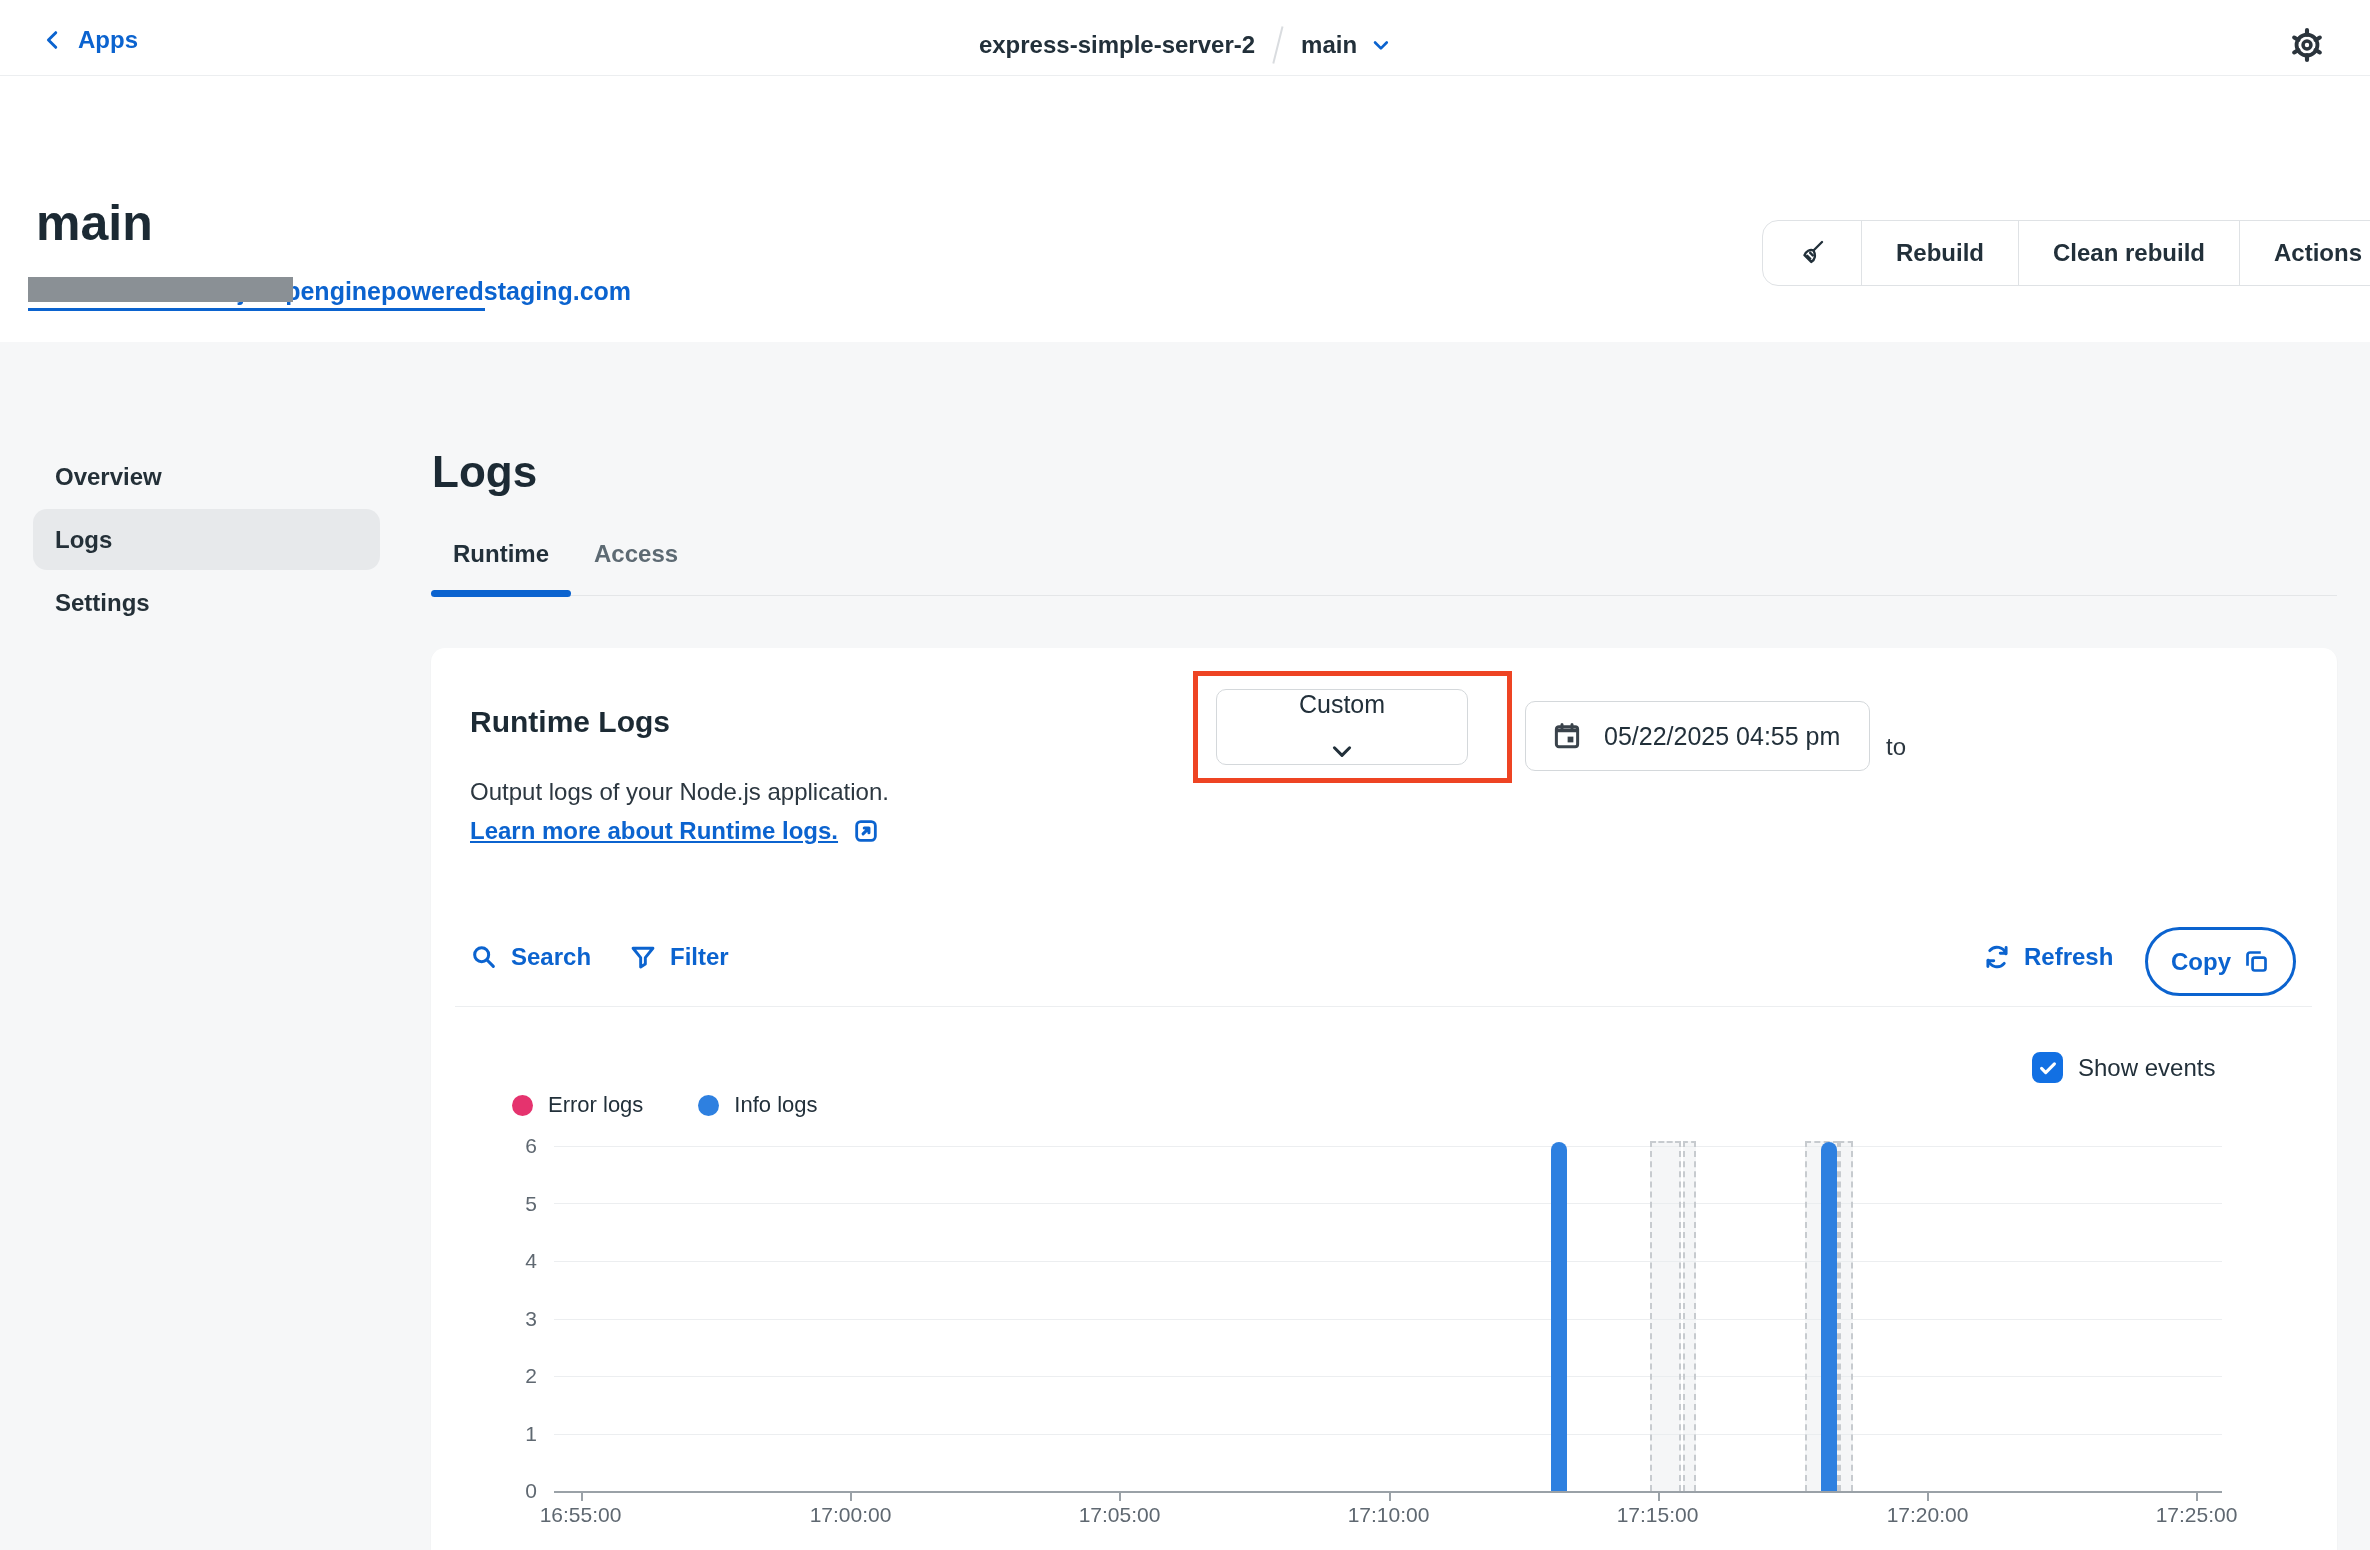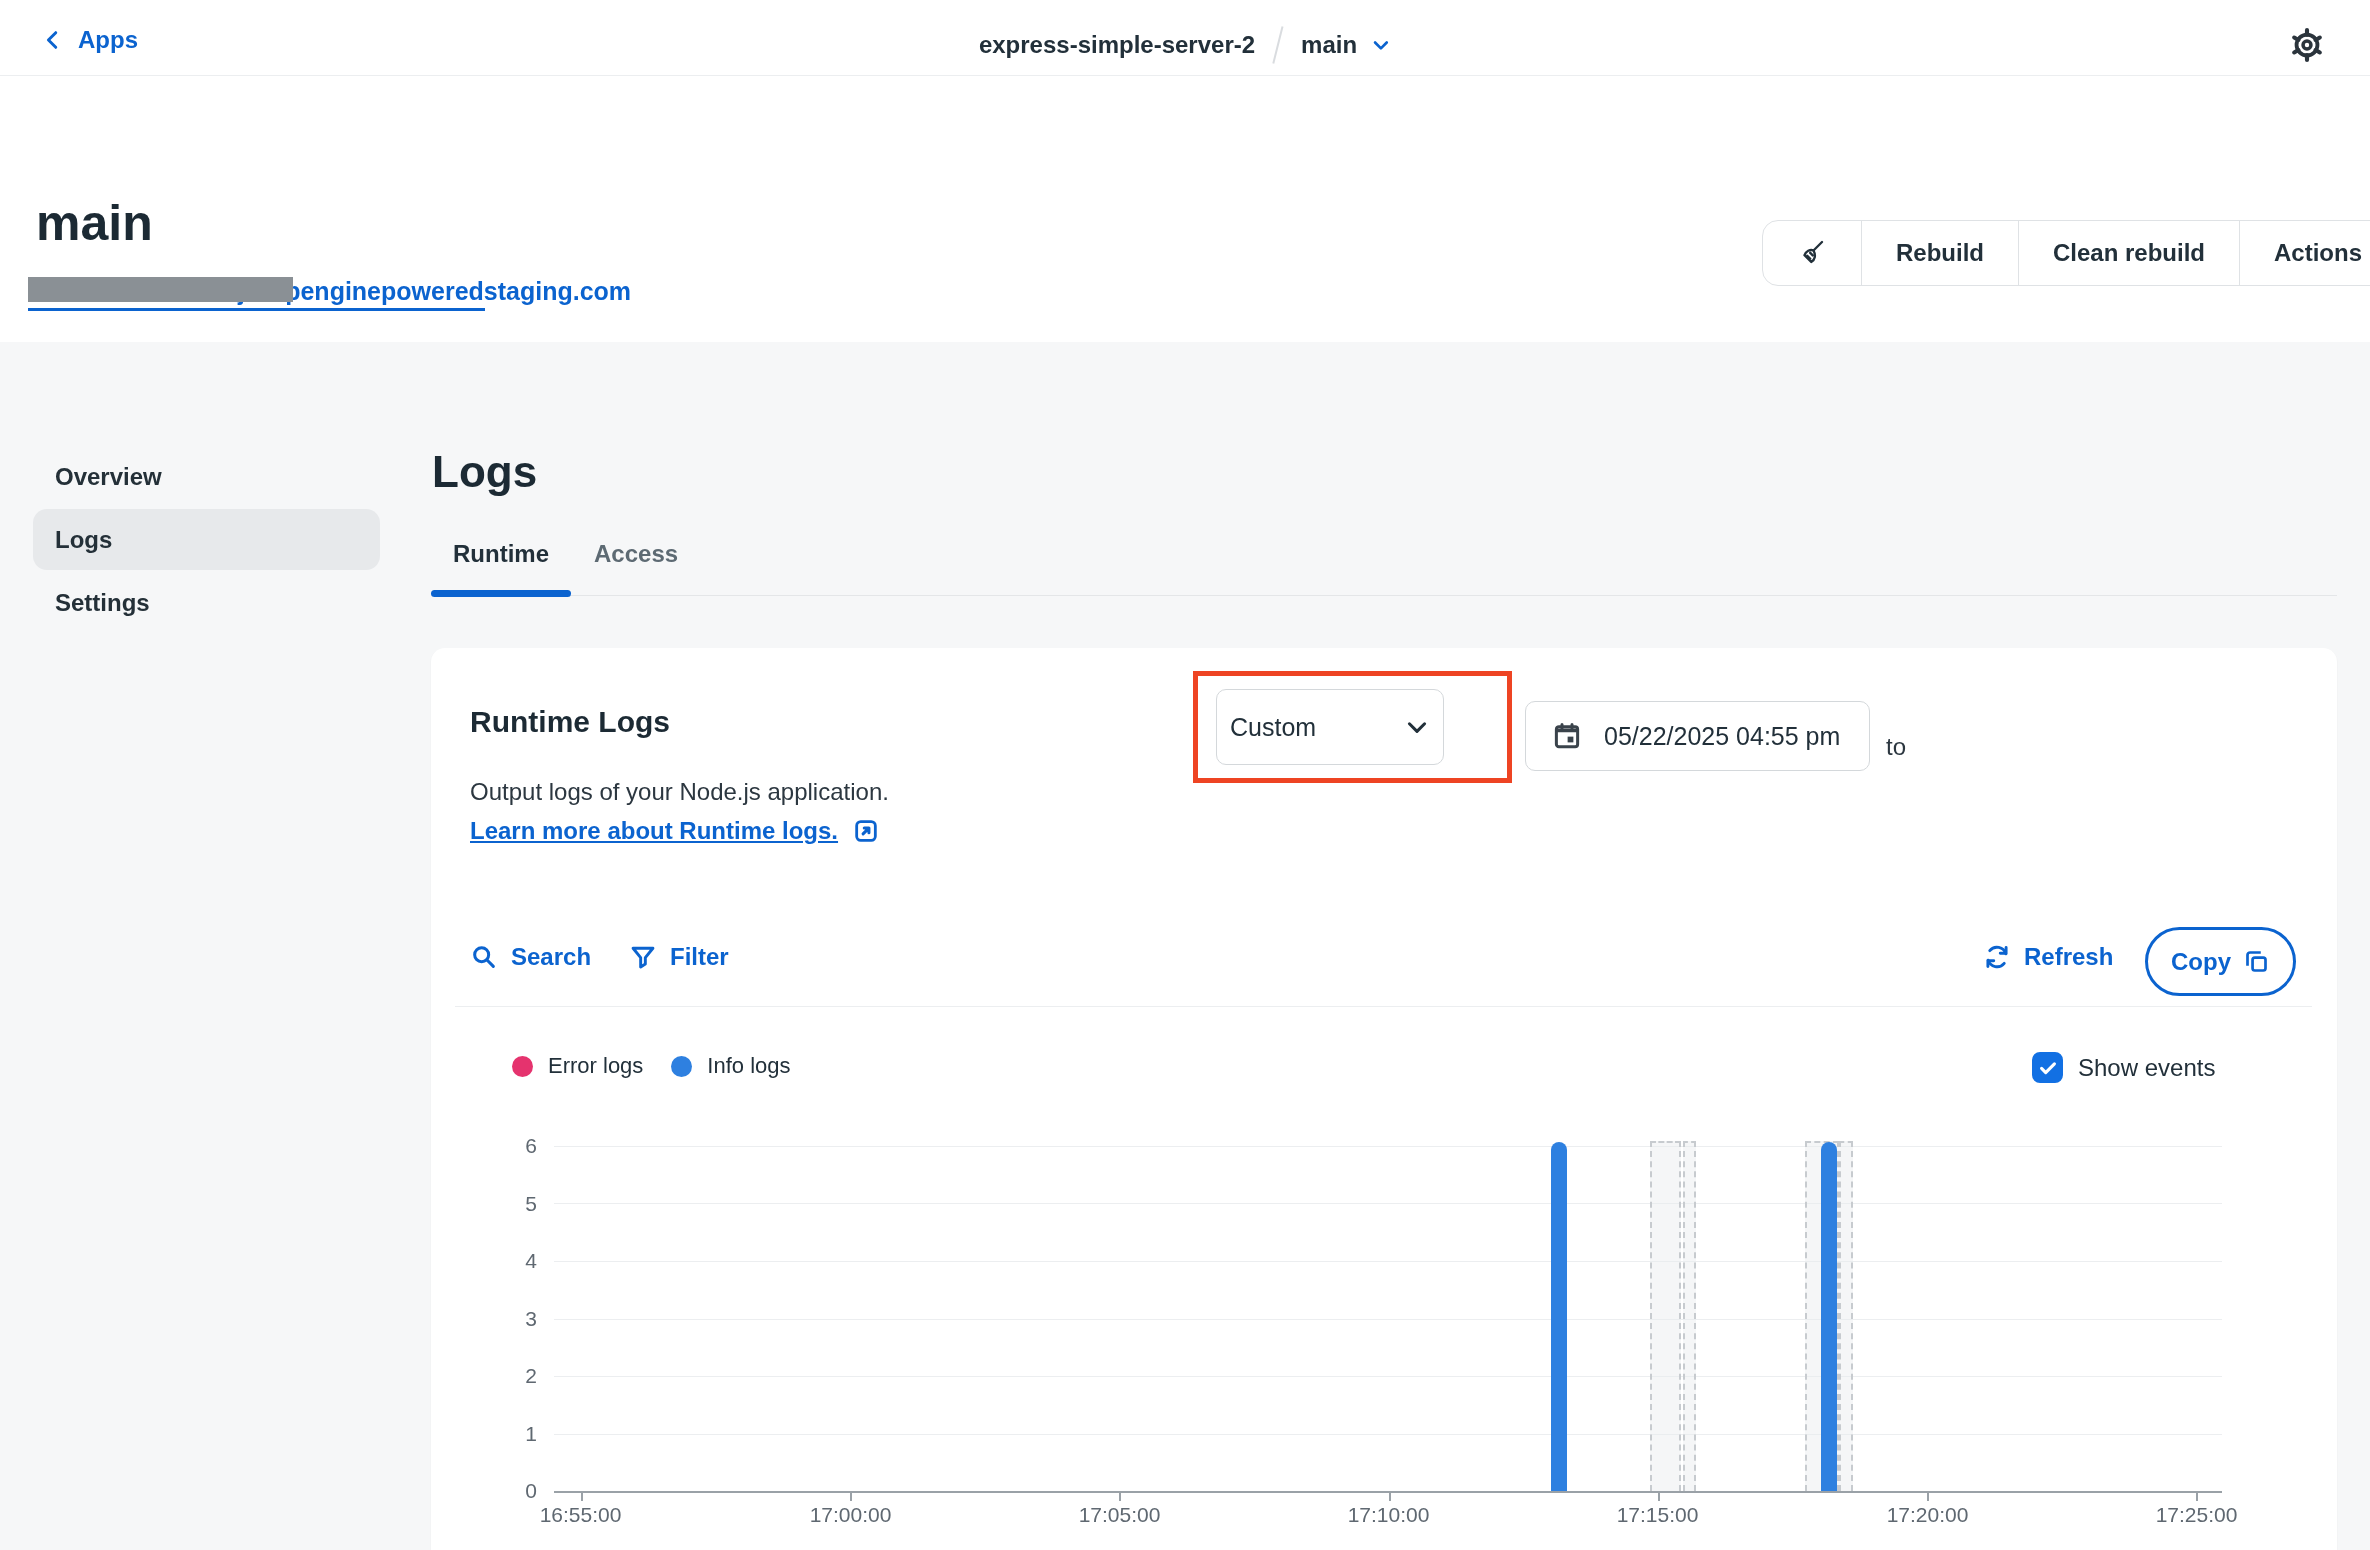--- a/index.html
+++ b/index.html
@@ -46,42 +46,42 @@
   .tab-underline { position:absolute; left:431px; top:590px; width:140px; height:7px; border-radius:4px; background:#0b63cf; }
 
   
   .card { position:absolute; left:431px; top:648px; width:1906px; height:902px; background:#fff; border-radius:14px 14px 0 0; box-shadow:0 1px 2px rgba(30,40,50,0.05); }
   .card-heading { position:absolute; left:470px; top:705px; font-size:30px; font-weight:bold; color:#1c2a34; }
   .card-desc { position:absolute; left:470px; top:778px; font-size:24px; color:#2c3740; }
   .learn-link { position:absolute; left:470px; top:817px; display:flex; align-items:center; gap:14px; color:#0b63cf; font-size:24px; font-weight:bold; text-decoration:underline; cursor:pointer; }
   .learn-link svg { width:28px; height:28px; }
 
   .annotation-box { position:absolute; left:1193px; top:671px; width:319px; height:112px; border:5px solid #ee4423; pointer-events:none; }
-  .range-select { position:absolute; left:1216px; top:689px; width:228px; height:76px; background:#fff; border:1px solid #d4d8db; border-radius:10px; display:flex; align-items:center; justify-content:space-between; padding:0 13px; cursor:pointer; }
+  .range-select { position:absolute; left:1216px; top:689px; width:252px; height:76px; background:#fff; border:1px solid #d4d8db; border-radius:10px; display:flex; align-items:center; justify-content:space-between; padding:0 26px; cursor:pointer;flex-direction:column; }
   .range-select .val { font-size:25px; color:#22303a; }
   .range-select svg { width:26px; height:26px; color:#22303a; }
 
   .date-box { position:absolute; top:701px; height:70px; background:#fff; border:1px solid #d4d8db; border-radius:10px; display:flex; align-items:center; gap:22px; padding:0 26px; cursor:pointer;text-align:center; }
   .date-box svg { width:30px; height:30px; color:#3a434b; }
   .date-box .val { font-size:25px; color:#22303a; white-space:nowrap; }
   .date-from { left:1525px; width:345px; }
   .date-to { left:1933px; width:345px; }
   .to-label { position:absolute; left:1886px; top:733px; font-size:24px; color:#2c3740; }
 
   .tool-link { position:absolute; top:943px; display:flex; align-items:center; gap:13px; color:#0b63cf; font-size:24px; font-weight:bold; cursor:pointer; }
   .tool-link svg { width:28px; height:28px; }
   .search-link { left:470px; }
   .filter-link { left:629px; }
   .refresh-link { left:1983px; }
   .copy-btn { position:absolute; left:2145px; top:927px; width:151px; height:69px; border:3px solid #0b63cf; border-radius:36px; background:#fff; display:flex; align-items:center; justify-content:center; gap:12px; color:#0b63cf; font-size:24px; font-weight:bold; cursor:pointer; }
   .copy-btn svg { width:27px; height:27px; }
 
   .card-divider { position:absolute; left:455px; top:1006px; width:1857px; height:1px; background:#eceef0; }
 
-  .legend { position:absolute; left:512px; top:1053px; display:flex; align-items:flex-start; gap:28px; }
+  .legend { position:absolute; left:512px; top:1092px; display:flex; align-items:flex-start; gap:55px; }
   .legend-item { display:flex; align-items:center; gap:15px; font-size:22px; color:#22303a; }
   .legend-dot { width:21px; height:21px; border-radius:50%; }
 
   .show-events { position:absolute; left:2032px; top:1052px; display:flex; align-items:center; gap:15px; cursor:pointer; }
   .checkbox { width:31px; height:31px; border-radius:8px; border:2px solid #9aa1a7; background:#fff; display:flex; align-items:center; justify-content:center; }
   .checkbox.checked { background:#1270e3; border-color:#1270e3; }
   .checkbox svg { width:22px; height:22px; }
   .show-events .lbl { font-size:24px; color:#22303a; }
 
   

